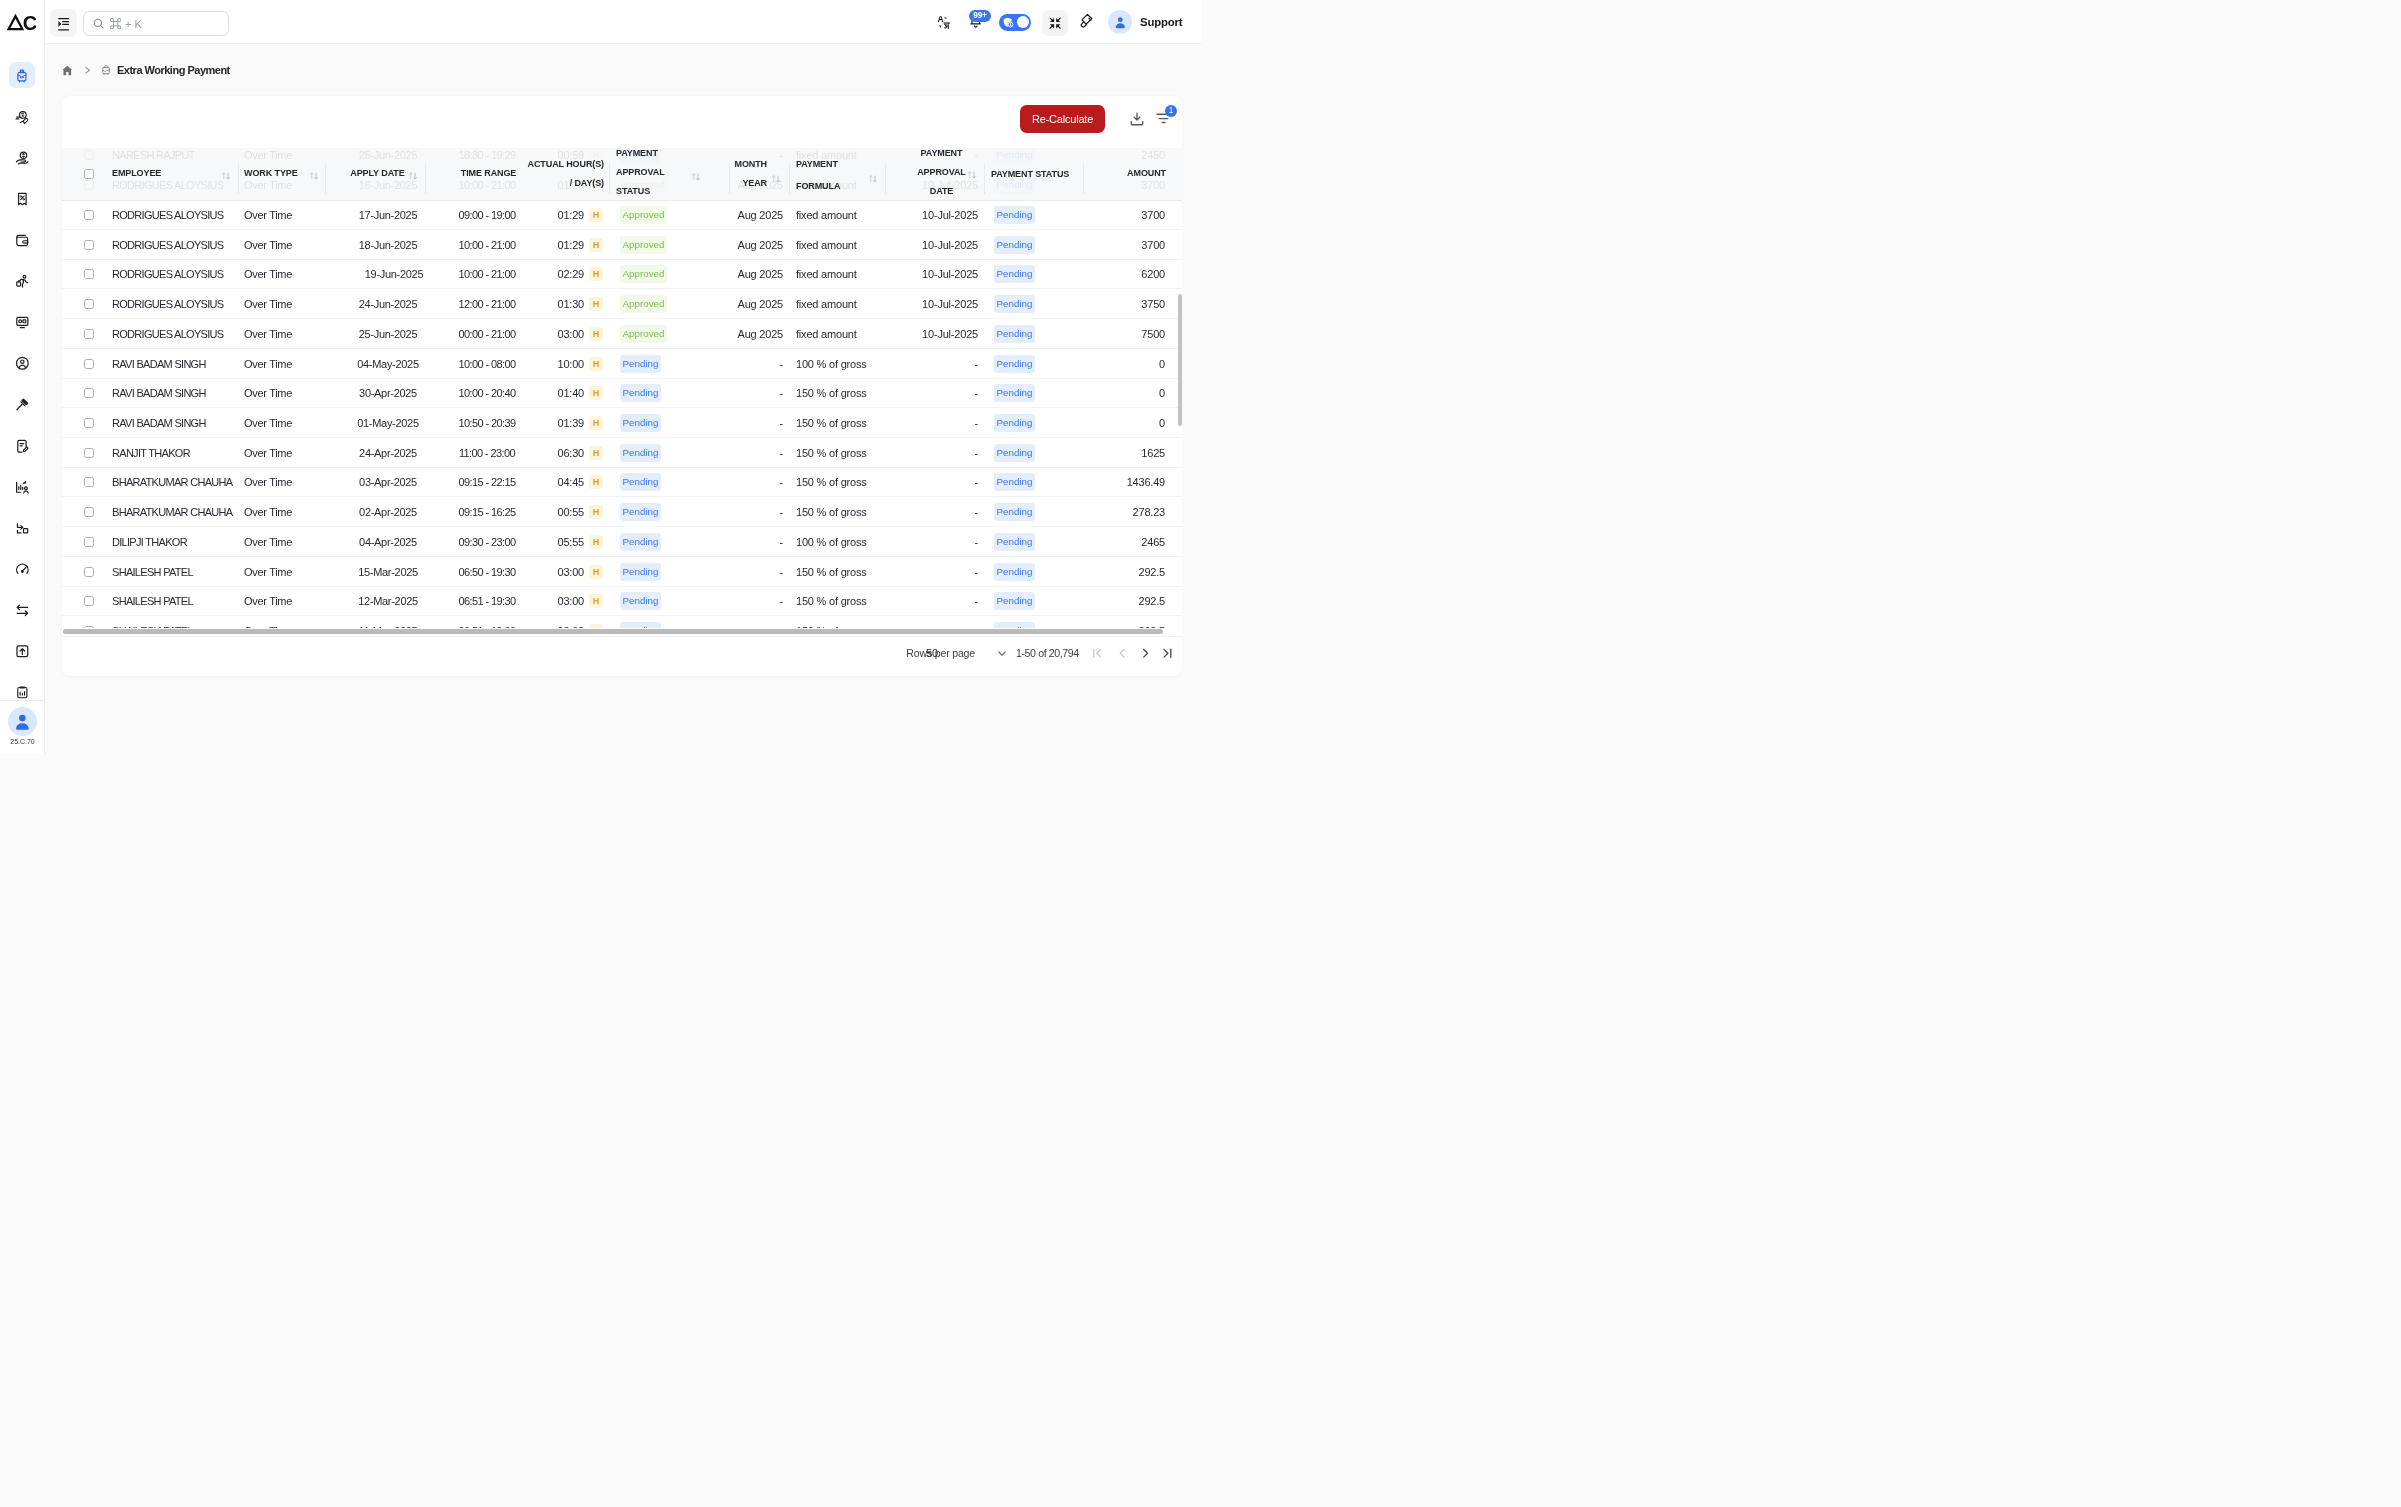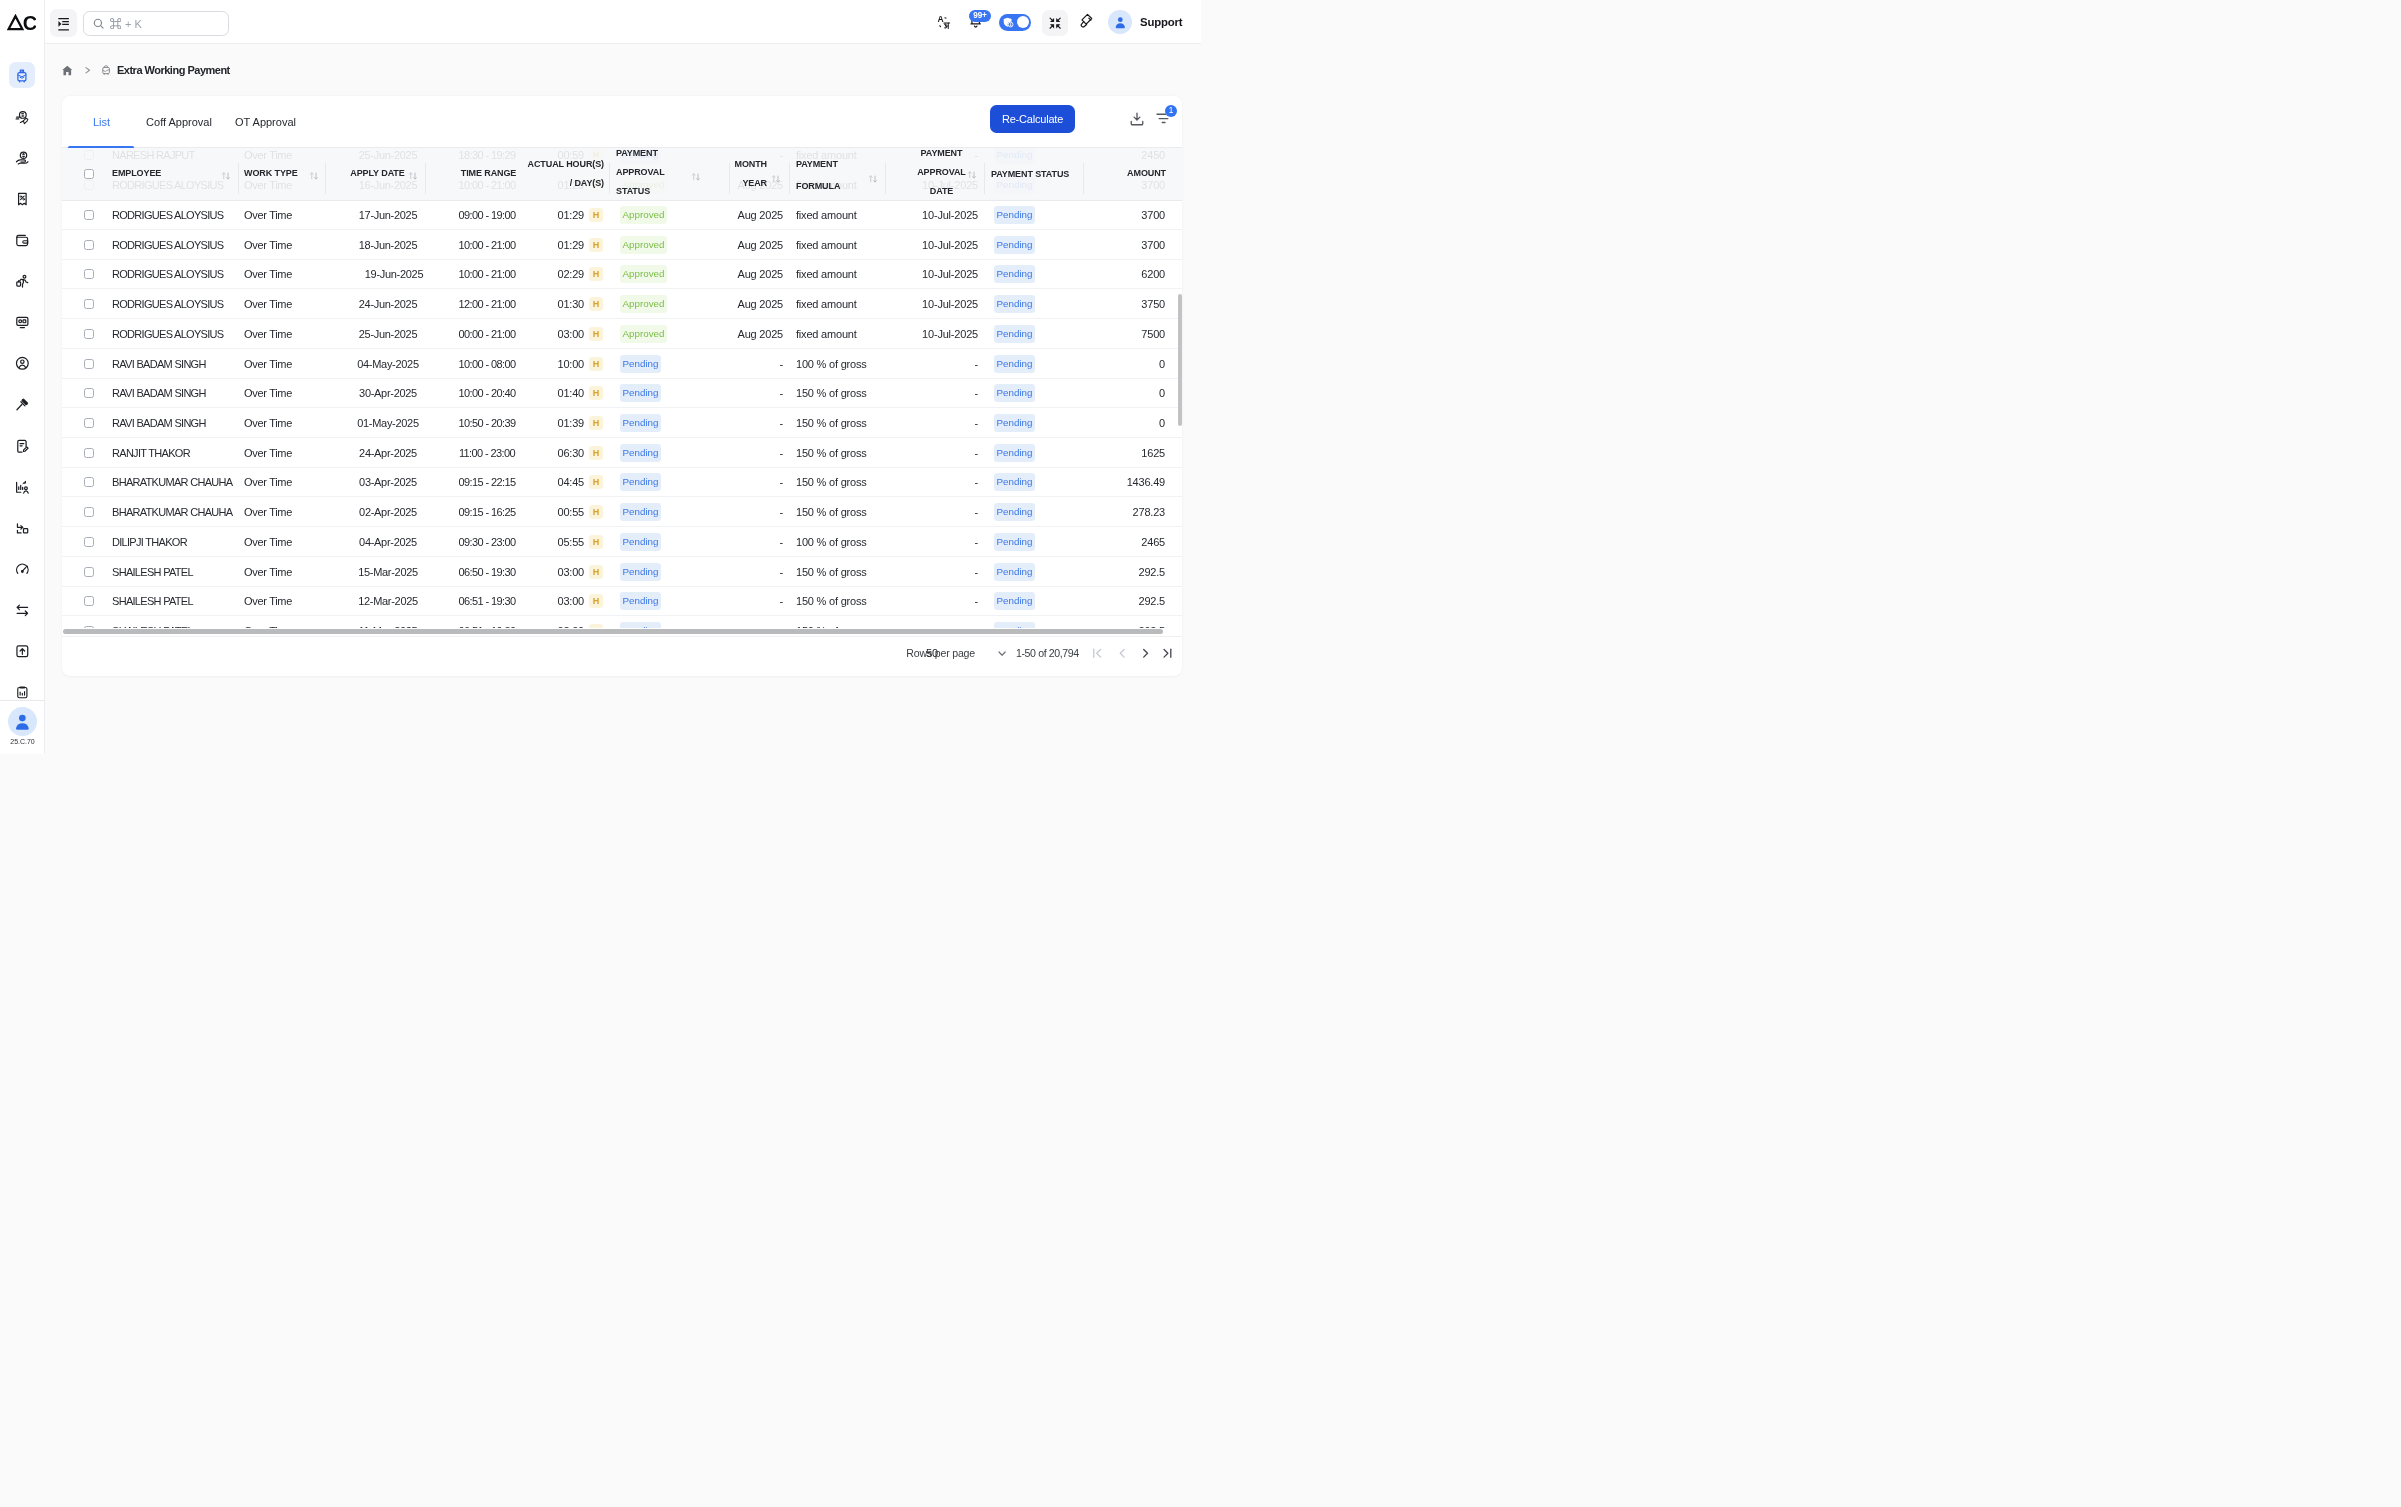--- a/index.html
+++ b/index.html
@@ -15,21 +15,21 @@
 .badge.ok {background:#f1f9e9;color:#7cbe48}
 .badge.pend {background:#e4eefb;color:#3b76e4}
 .ghost {opacity:.11}
 #viewport {position:absolute;left:0;top:52px;width:1120px;height:480px;overflow:hidden}
 #hdr {position:absolute;left:0;top:0;width:1120px;height:104px}
 .hl {position:absolute;font-size:9px;font-weight:bold;color:#23262c;letter-spacing:-0.1px;line-height:19px;white-space:nowrap}
 .hdv {position:absolute;top:67px;width:0.8px;height:31px;background:#e7e9ec}
 .hcb {left:22px;top:73px}
 #tabs {position:absolute;left:0;top:0;width:1120px;height:52px;border-bottom:0.8px solid #e9ebef}
 .tab {position:absolute;top:17px;font-size:11px;line-height:19px;color:#26292f;text-align:center;white-space:nowrap}
-#recalc {position:absolute;left:928px;top:9px;width:85px;height:28px;background:#1d4ed8;border-radius:6.5px;color:#fff;font-size:11px;letter-spacing:-0.2px;text-align:center;line-height:28px}
+#recalc {position:absolute;left:958px;top:9px;width:85px;height:28px;background:#b91c1c;border-radius:6.5px;color:#fff;font-size:11px;letter-spacing:-0.2px;text-align:center;line-height:28px}
 #footer {position:absolute;left:0;top:540px;width:1120px;height:40px;border-top:0.8px solid #f0f0f2}
 .ftxt {position:absolute;top:0;height:33px;line-height:33px;font-size:10.6px;color:#3a3d43;white-space:nowrap}
 #vscroll {position:absolute;left:1116px;top:198px;width:3.7px;height:132px;background:#c2c2c4;border-radius:2.5px}
 #hscroll {position:absolute;left:1.2px;top:533px;width:1100px;height:4.8px;background:#b9babc;border-radius:2.5px}
 </style></head>
 <body>
 <div id="topbar">
   <div class="abs" style="left:4.9px;top:9px;width:27px;height:28px;background:#f4f4f6;border-radius:6.5px">
     <svg style="position:absolute;left:7.7px;top:8.7px" width="11.4" height="13" viewBox="0 0 14 16">
         <g stroke="#17181c" stroke-width="1.5">
@@ -262,26 +262,20 @@
     <g fill="none" stroke="#85888d" stroke-width="1.2" stroke-linecap="round" stroke-linejoin="round">
       <rect x="1" y="3" width="8" height="7.6" rx="1.4"></rect>
       <path d="M3.2 3V1.9a.9.9 0 01.9-.9h1.8a.9.9 0 01.9.9V3"></path>
       <path d="M1 6.4l3 1.7 1.9-1.4 3.1-1" stroke-width="1"></path>
       <path d="M2.7 10.6v1M7.3 10.6v1"></path>
     </g>
   </svg>
 <span class="abs" style="left:117px;top:64px;font-size:11px;font-weight:bold;color:#22252a;letter-spacing:-0.5px">Extra Working Payment</span>
 
 <div id="card">
-  <div id="tabs">
-    <span class="tab" style="left:23px;width:33px;color:#3b78f0">List</span>
-    <span class="tab" style="left:80px;width:74px">Coff Approval</span>
-    <span class="tab" style="left:171px;width:65px">OT Approval</span>
-    <div class="abs" style="left:6.1px;top:50px;width:66px;height:2.5px;background:#3875f2;border-radius:1.6px"></div>
-  </div>
   <div id="recalc">Re-Calculate</div>
   <svg class="abs" style="left:1068px;top:16px" width="14" height="14" viewBox="0 0 17 17">
       <g fill="none" stroke="#54575d" stroke-width="1.6" stroke-linecap="round" stroke-linejoin="round">
         <path d="M8.5 1.5v8M5 6.2l3.5 3.5L12 6.2"></path>
         <path d="M1.5 11.5v2.6a1.4 1.4 0 001.4 1.4h11.2a1.4 1.4 0 001.4-1.4v-2.6"></path>
       </g>
     </svg>
   <svg class="abs" style="left:1094px;top:17px" width="14" height="11.4" viewBox="0 0 17 14">
       <g stroke="#55585e" stroke-width="1.8" stroke-linecap="round">
         <path d="M1.2 1.5h10.6M3.8 6.9h10.6M7.6 11.6h3.3"></path>

